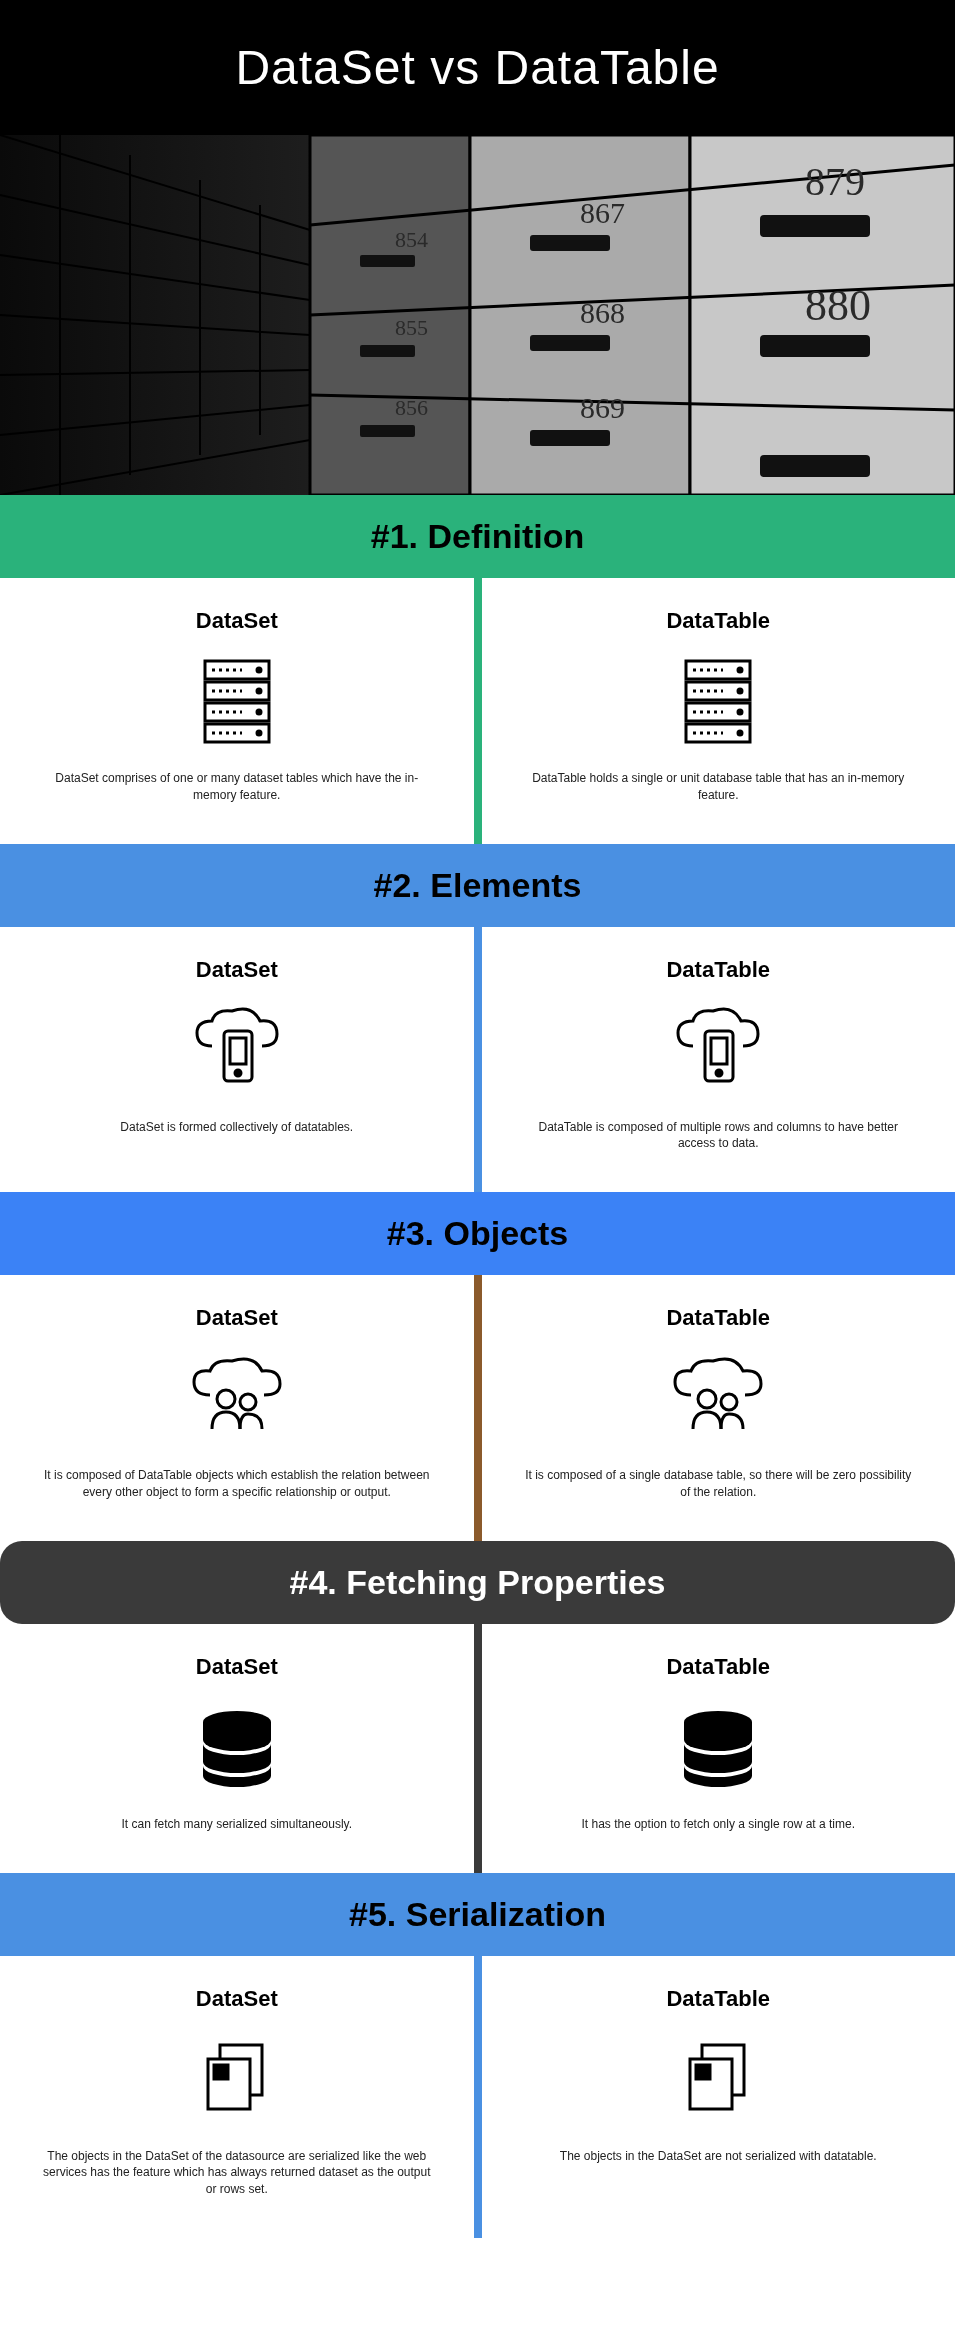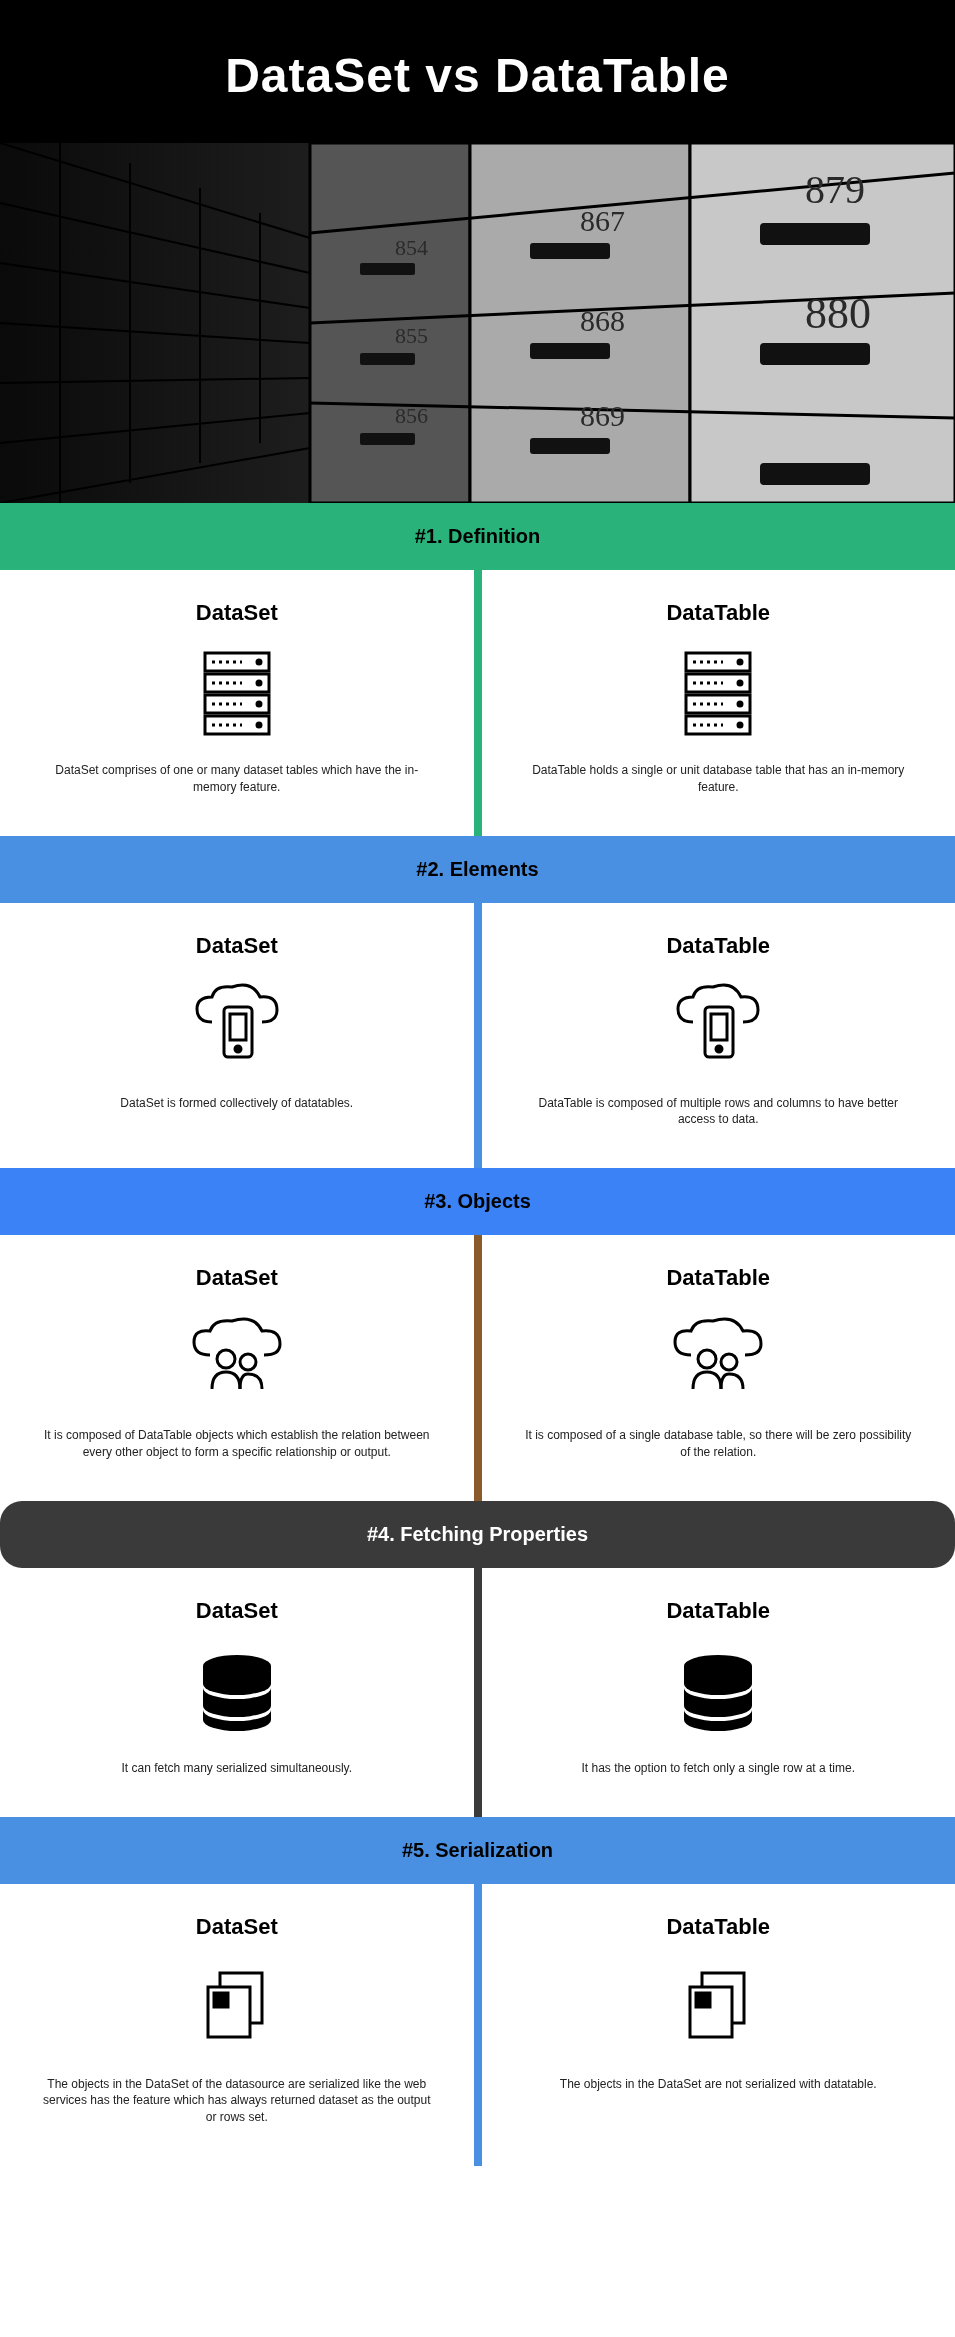--- a/index.html
+++ b/index.html
@@ -10,36 +10,35 @@
     margin: 0 auto;
   }
   .header {
     background: #000;
     color: #fff;
     text-align: center;
     padding: 40px 20px;
   }
   .header h1 {
     font-size: 48px;
-    font-weight: 700;
+    font-weight: 400;
     letter-spacing: 1px;
-    margin-top: 8px;
   }
   .hero-image {
     width: 100%;
     height: 360px;
     background: #1a1a1a;
     position: relative;
     overflow: hidden;
   }
   .hero-image svg { display: block; }
   .section-header {
     padding: 22px 20px;
     text-align: center;
-    font-size: 20px;
+    font-size: 34px;
     font-weight: 700;
     color: #000;
   }
   .sec-green { background: #2ab27b; }
   .sec-blue { background: #4a90e2; }
   .sec-brown { background: #3b82f6; }
   .sec-dark { background: #3a3a3a; color: #fff; border-radius: 22px; }
   .comparison {
     display: flex;
     background: #fff;

